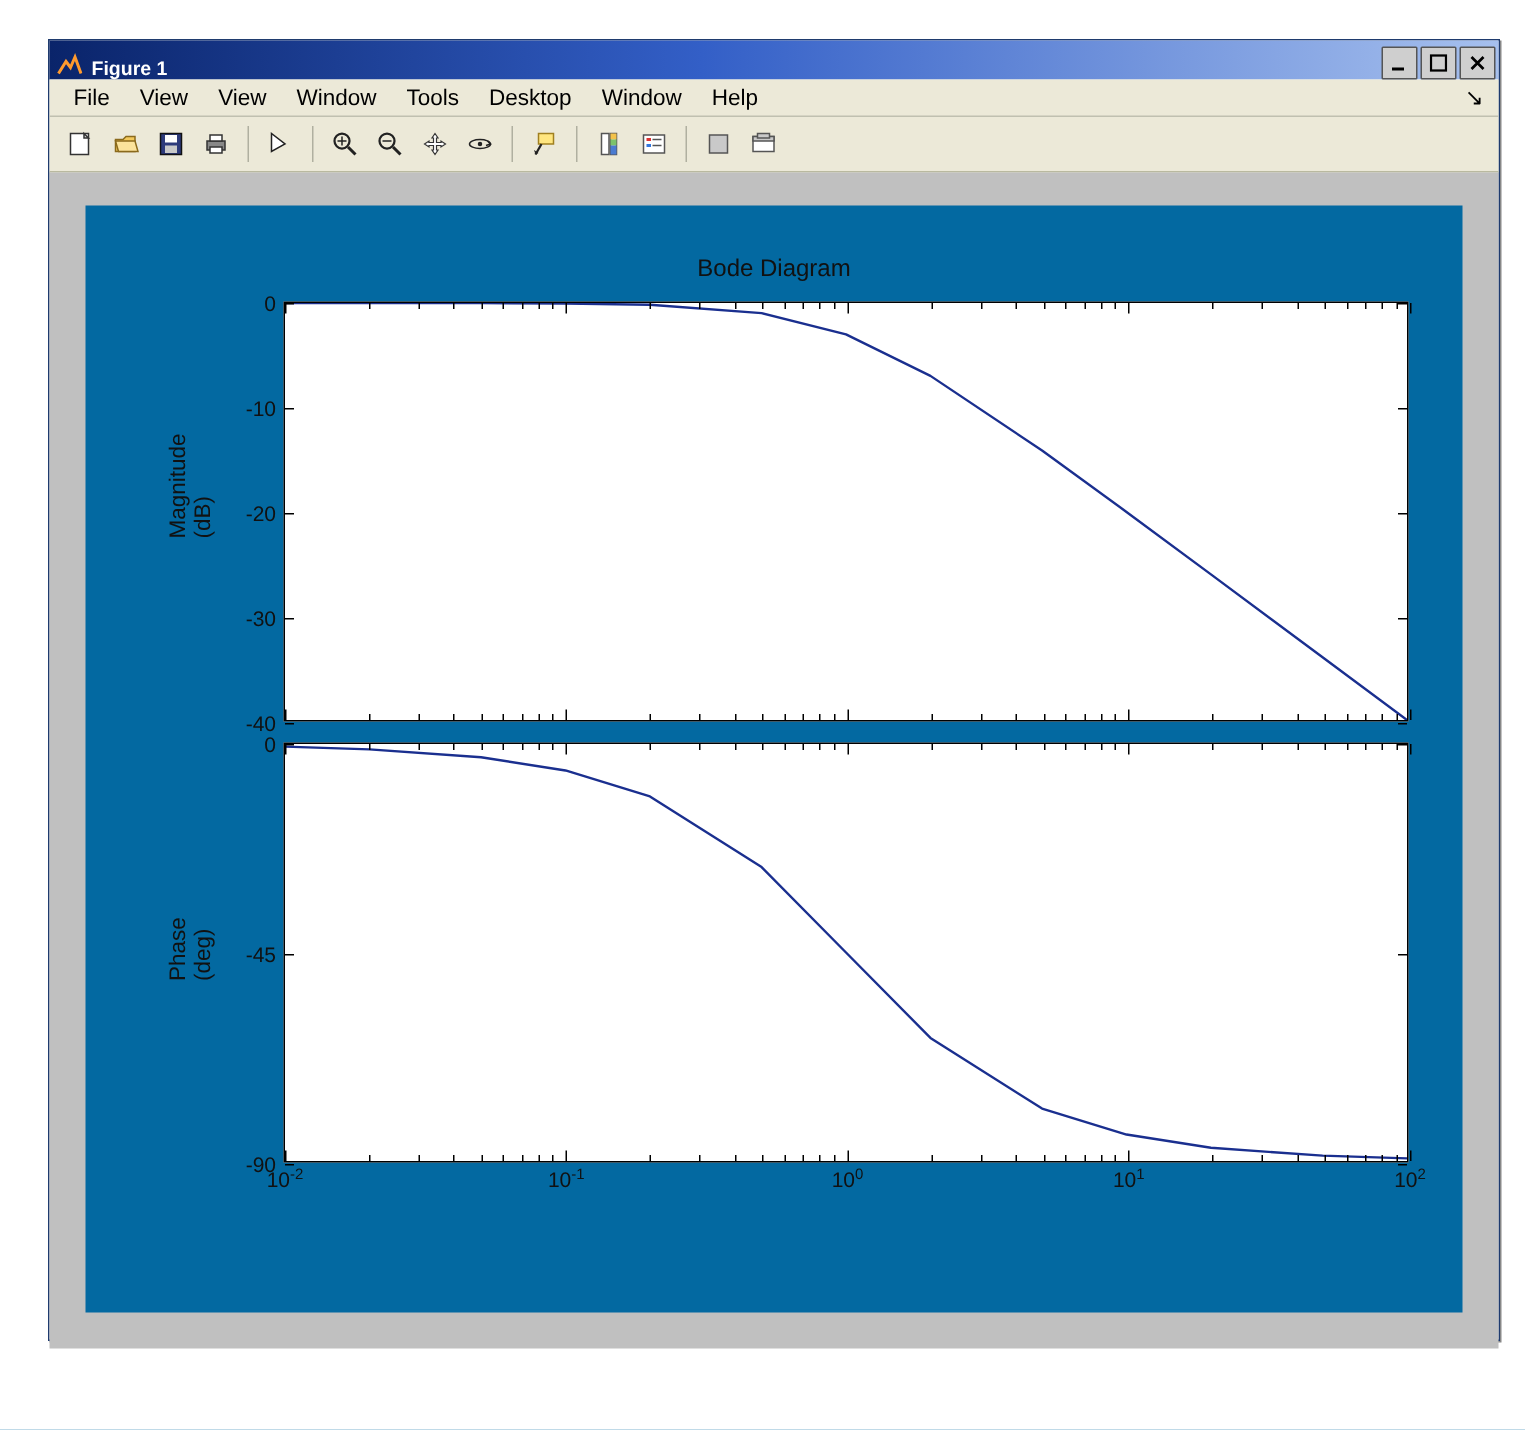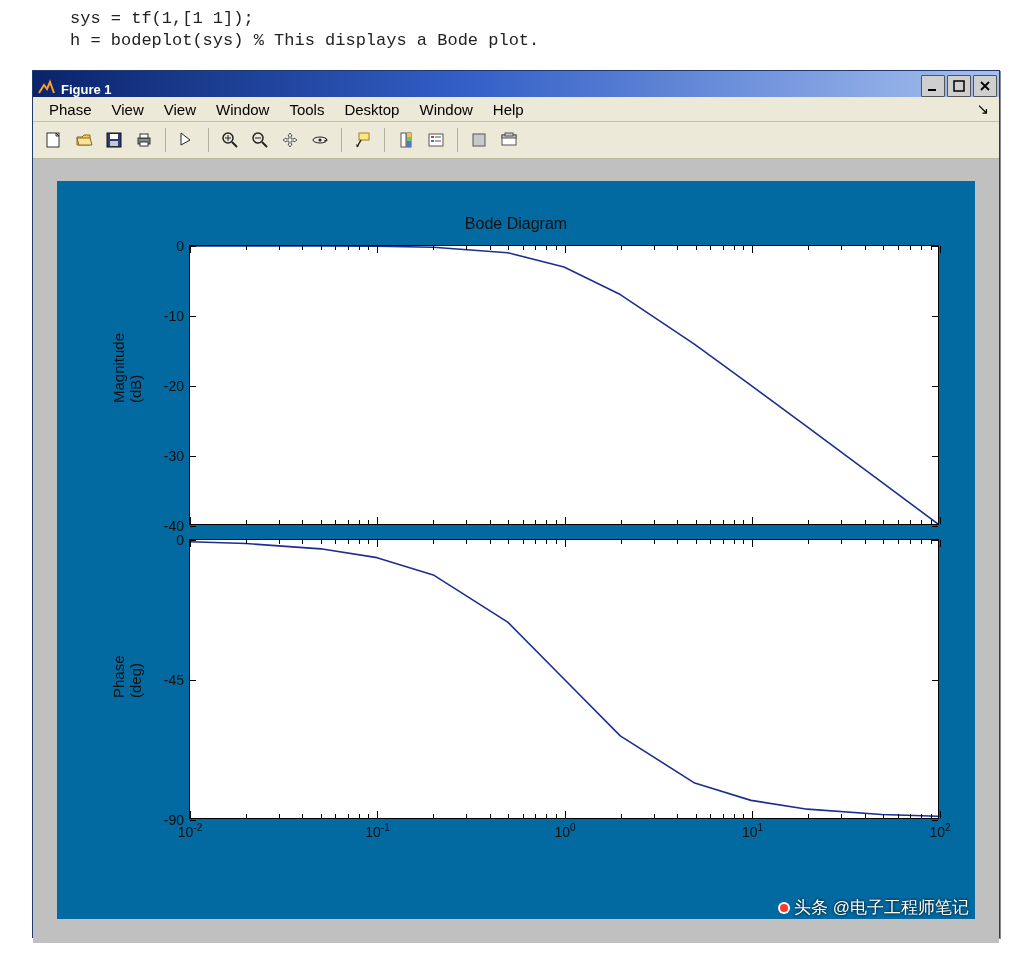--- a/index.html
+++ b/index.html
@@ -40,22 +40,20 @@
   .tickmark{position:absolute;background:#000;}
   .watermark{position:absolute;right:30px;bottom:24px;font-size:17px;color:#fff;text-shadow:0 0 3px rgba(0,0,0,.6),0 0 3px rgba(0,0,0,.6);display:flex;align-items:center;gap:6px;}
   .watermark .dot{display:inline-block;width:8px;height:8px;border-radius:50%;background:#ff3b30;box-shadow:0 0 0 2px #fff;}
   .curve{position:absolute;left:0;top:0;width:100%;height:100%;}
   .curve path{stroke:#1a2f8f;stroke-width:1.6;fill:none;stroke-linejoin:round;}
 </style>
 </head>
 <body>
 <div class="page">
 
-<div class="code"><span>sys = tf(1,[1 1]);</span>
-<span>h = bodeplot(sys) % This displays a Bode plot.</span></div>
 
 <div class="fig-window">
 
   <div class="titlebar">
     <span class="icon">
       <svg viewBox="0 0 18 18">
             <path d="M2 14 L7 6 L10 10 L13 3 L17 14" fill="none" stroke="#ff9a2e" stroke-width="2"></path>
           </svg>
     </span>
     <span class="title-text">Figure 1</span>
@@ -72,21 +70,21 @@
           </div>
       <div class="win-btn">
             <svg viewBox="0 0 12 12">
               <path d="M2 2 L10 10 M10 2 L2 10" stroke="#000" stroke-width="1.8"></path>
             </svg>
           </div>
     </div>
   </div>
 
   <div class="menubar">
-    <span class="menu-item">Phase</span>
+    <span class="menu-item">File</span>
     <span class="menu-item">View</span>
     <span class="menu-item">View</span>
     <span class="menu-item">Window</span>
     <span class="menu-item">Tools</span>
     <span class="menu-item">Desktop</span>
     <span class="menu-item">Window</span>
     <span class="menu-item">Help</span>
     <span class="spacer"></span>
     <span class="corner">↘</span>
   </div>
@@ -382,20 +380,16 @@
             <div class="tickmark" style="left: 731.329px; bottom: 0px; width: 1px; height: 4px;"></div>
             <div class="tickmark" style="left: 731.329px; top: 0px; width: 1px; height: 4px;"></div>
             <div class="tickmark" style="left: 740.92px; bottom: 0px; width: 1px; height: 4px;"></div>
             <div class="tickmark" style="left: 740.92px; top: 0px; width: 1px; height: 4px;"></div>
             <div class="tickmark" style="left: 749.5px; bottom: 0px; width: 1px; height: 7px;"></div>
             <div class="tickmark" style="left: 749.5px; top: 0px; width: 1px; height: 7px;"></div>
             <div class="xtick" style="left: 750px;">10<sup>2</sup></div>
           </div>
       <div class="ylabel phase">Phase (deg)</div>
     </div>
-    <div class="watermark">
-          <span class="dot"></span>
-          <span>头条 @电子工程师笔记</span>
-        </div>
   </div>
 </div>
 
 </div>
 
 </body></html>

